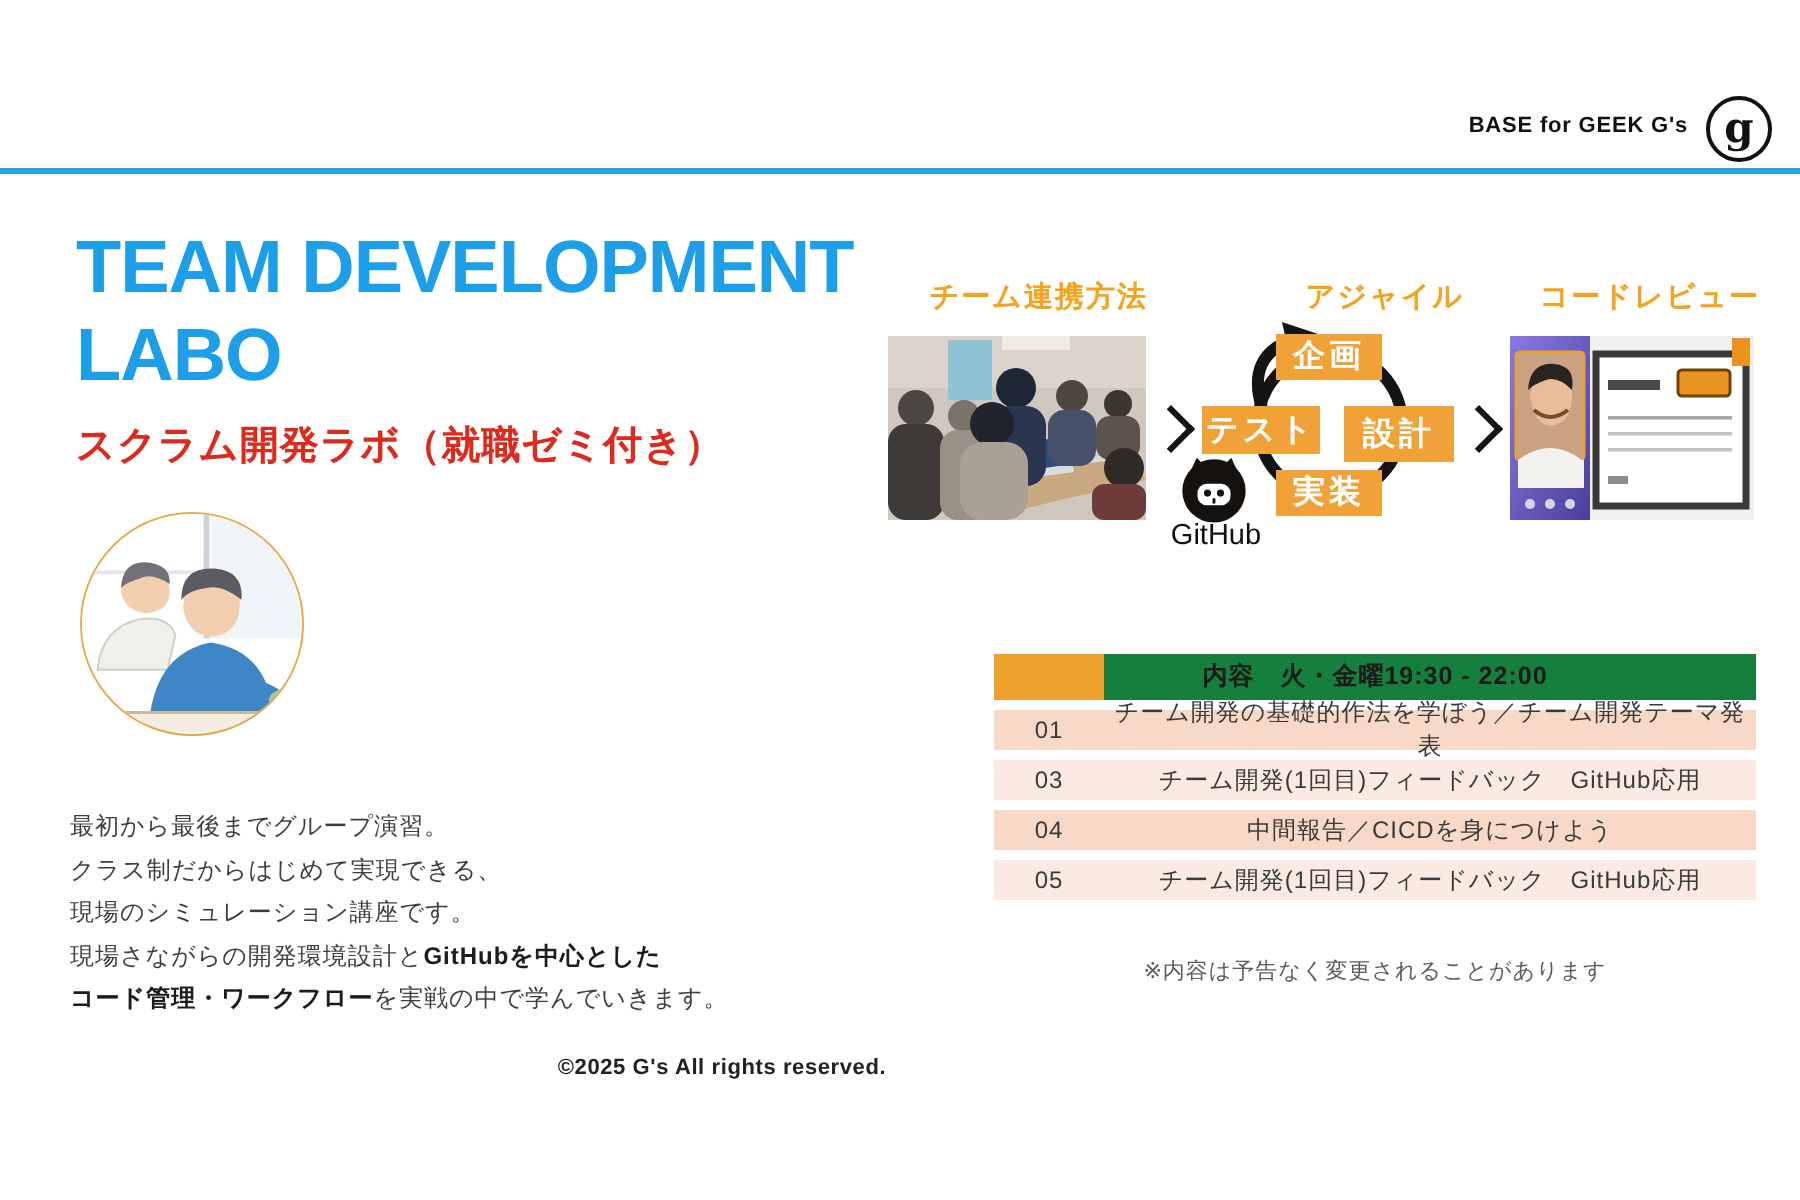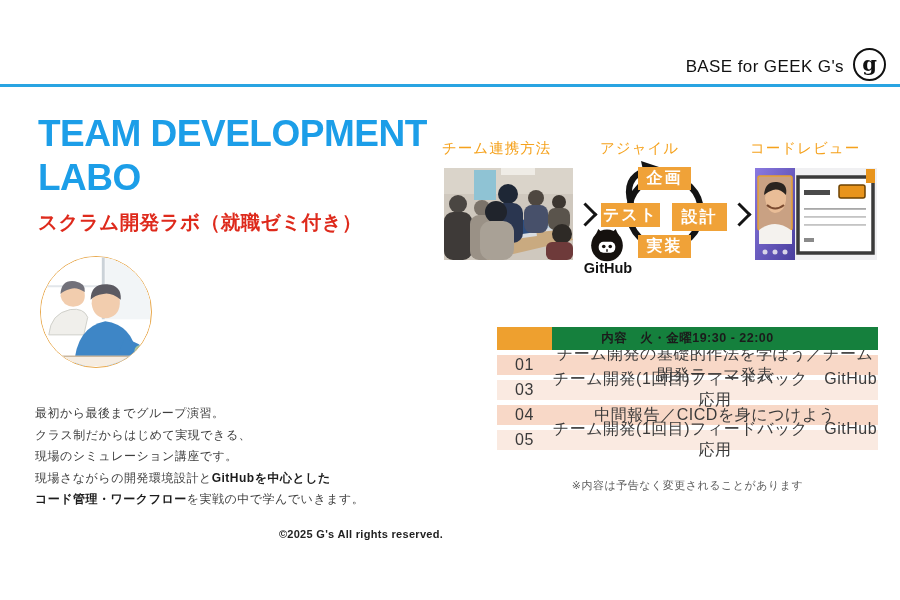--- a/index.html
+++ b/index.html
@@ -1,63 +1,63 @@
 <!DOCTYPE html>
 <html><head>
 <meta charset="utf-8">
 <style>
   * { margin:0; padding:0; box-sizing:border-box; }
   body { background:#e8e8e8; font-family:"Liberation Sans","DejaVu Sans",sans-serif; }
   .slide { position:relative; width:900px; height:600px; background:#ffffff; overflow:hidden; margin:0 auto; }
 
   
-  .brand-label { position:absolute; top:57px; right:56px; font-size:17px; font-weight:normal; color:#111; letter-spacing:.4px; }
+  .brand-label { position:absolute; top:57px; right:56px; font-size:11px; font-weight:bold; color:#111; letter-spacing:.4px; }
   .brand-logo { position:absolute; top:48px; right:14px; width:33px; height:33px; border:2px solid #111; border-radius:50%;
                 display:flex; align-items:center; justify-content:center;
                 font-family:"DejaVu Serif",serif; font-weight:bold; font-size:21px; color:#111; line-height:1; padding-bottom:3px; }
   .top-line { position:absolute; top:84px; left:0; width:900px; height:3px; background:#29A4E2; }
 
   
   .page-title { position:absolute; top:112px; left:38px; color:#1C9EE8; font-size:37px; font-weight:800; line-height:44px; letter-spacing:-.5px; }
   .page-subtitle { position:absolute; top:209px; left:38px; color:#DE2A1C; font-size:19.5px; font-weight:bold; letter-spacing:.5px; }
   .illus-circle { position:absolute; top:256px; left:40px; width:112px; height:112px; border-radius:50%; overflow:hidden;
                   border:1.5px solid #E8A84C; background:#fff; }
   .intro { position:absolute; top:403px; left:35px; width:452px; font-size:12px; line-height:21.5px; color:#3E3E3E; letter-spacing:.5px; }
   .intro b { color:#1c1c1c; }
 
   
-  .step-label { position:absolute; top:139px; color:#F5A21D; font-weight:normal; font-size:14.5px; letter-spacing:1px; text-align:left; }
+  .step-label { position:absolute; top:139px; color:#F5A21D; font-weight:bold; font-size:14.5px; letter-spacing:1px; text-align:right; }
   .lbl-1 { left:442px; width:132px; }
   .lbl-2 { left:600px; width:132px; }
   .lbl-3 { left:750px; width:130px; }
   .panel-photo { position:absolute; top:168px; left:444px; width:129px; height:92px; overflow:hidden; }
   .panel-video { position:absolute; top:168px; left:755px; width:122px; height:92px; overflow:hidden; }
   .chevron { position:absolute; width:17px; height:17px; border-top:3.5px solid #141414; border-right:3.5px solid #141414;
              transform:rotate(45deg); }
   .chev-1 { top:206px; left:577px; }
   .chev-2 { top:206px; left:731px; }
 
   .agile { position:absolute; top:160px; left:594px; width:142px; height:106px; }
   .agile svg.cycle { position:absolute; left:0; top:0; }
   .abox { position:absolute; background:#F0A238; color:#fff; font-size:16px; font-weight:bold; letter-spacing:2px;
           display:flex; align-items:center; justify-content:center; }
   .abox-top    { left:44px; top:7px;  width:53px; height:23px; }
   .abox-left   { left:7px;  top:43px; width:59px; height:24px; }
   .abox-right  { left:78px; top:43px; width:55px; height:28px; }
   .abox-bottom { left:44px; top:75px; width:53px; height:23px; }
   .gh-icon { position:absolute; left:-5px; top:66px; width:36px; height:36px; }
-  .gh-label { position:absolute; left:-14px; top:100px; width:56px; text-align:center; font-size:14.5px; font-weight:bold; color:#111; }
+  .gh-label { position:absolute; left:-14px; top:100px; width:56px; text-align:center; font-size:14.5px; font-weight:normal; color:#111; }
 
   
   .sched { position:absolute; top:327px; left:497px; width:381px; }
   .sched-head { position:relative; height:23px; background:#15803d; }
   .sched-head .head-cell { position:absolute; left:0; top:0; width:55px; height:23px; background:#EEA02F; }
   .sched-head .head-text { position:relative; z-index:1; display:flex; height:23px; align-items:center; justify-content:center;
                            font-size:12.5px; font-weight:bold; color:#1b1b1b; letter-spacing:.5px; }
-  .sched-rows .sched-row { height:20px; margin-top:5px; display:flex; align-items:center; font-size:16px; color:#3a3a3a; }
+  .sched-rows .sched-row { height:20px; margin-top:5px; display:flex; align-items:center; font-size:12px; color:#3a3a3a; }
   .sched-rows .sched-row:nth-child(odd)  { background:#F8D8C7; }
   .sched-rows .sched-row:nth-child(even) { background:#FAEAE1; }
   .sched-row .num { width:55px; text-align:center; letter-spacing:.5px; }
   .sched-row .txt { flex:1; text-align:center; letter-spacing:.5px; }
   .sched-note { position:absolute; top:478px; left:497px; width:381px; text-align:center; font-size:11px; color:#5c5c5c; letter-spacing:.5px; }
 
   .footer { position:absolute; top:528px; left:0; width:722px; text-align:center; font-size:11px; font-weight:bold; color:#222; letter-spacing:.3px; }
 </style>
 </head>
 <body>

